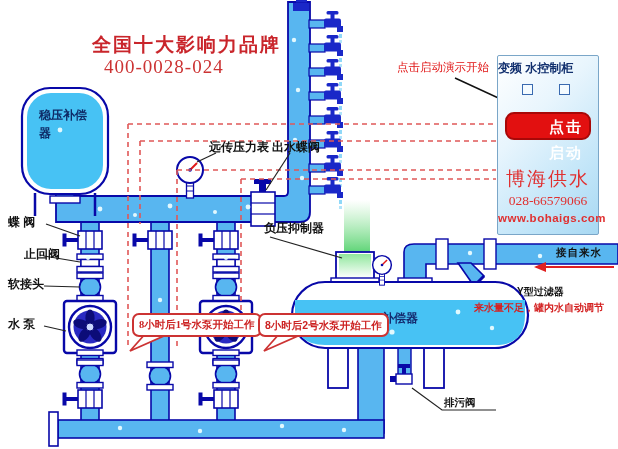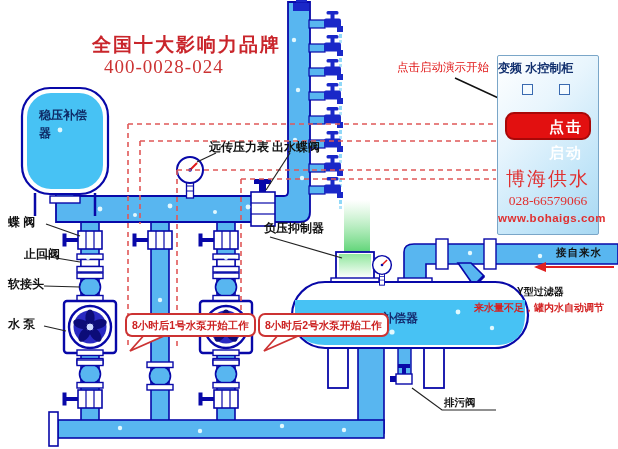--- a/index.html
+++ b/index.html
@@ -280,21 +280,21 @@
 <div class="lbl" style="left:209px;top:141px;">远传压力表</div>
 <div class="lbl" style="left:272px;top:141px;">出水蝶阀</div>
 <div class="lbl" style="left:264px;top:222px;">负压抑制器</div>
 <div class="lbl navy" style="left:382px;top:312px;">补偿器</div>
 <div class="lbl" style="left:444px;top:396px;font-size:10.5px;">排污阀</div>
 <div class="lbl" style="left:517px;top:286px;font-size:10px;">Y型过滤器</div>
 <div class="lbl" style="left:556px;top:246px;font-size:10.5px;letter-spacing:1px;">接自来水</div>
 
 <div class="lbl red" style="left:474px;top:302px;font-size:10px;">来水量不足，罐内水自动调节</div>
 
-<div class="callout" style="left:125px;top:313px;">8小时后1号水泵开始工作</div>
+<div class="callout" style="left:132px;top:313px;font-family:Liberation Serif, serif;">8小时后1号水泵开始工作</div>
 <div class="callout" style="left:258px;top:313px;">8小时后2号水泵开始工作</div>
 
 <div class="demo-hint">点击启动演示开始</div>
 
 <div class="cabinet">
   <div class="cab-title">变频  水控制柜</div>
   <div class="cab-sq" style="left:24px;"></div>
   <div class="cab-sq" style="left:61px;"></div>
   <div class="start-btn">点击启动</div>
   <div class="cab-brand">博海供水</div>

